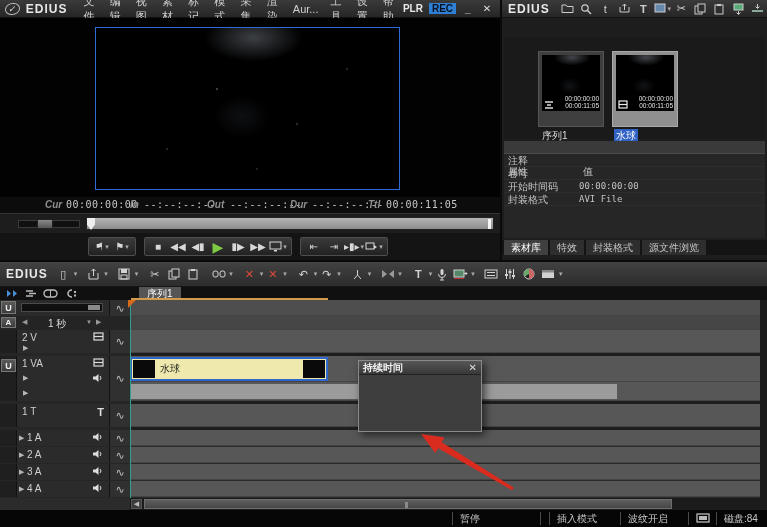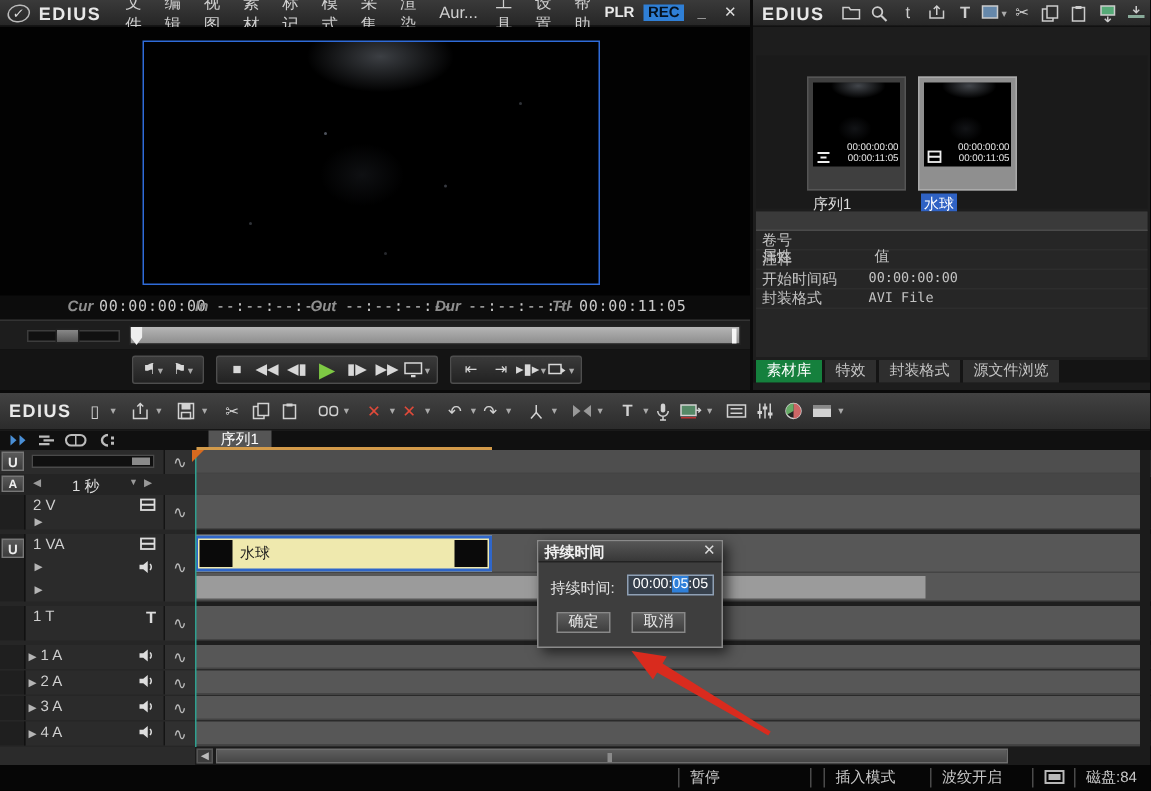--- a/index.html
+++ b/index.html
@@ -53,21 +53,21 @@
   .tile-label{position:absolute;top:92px;color:#ddd;font-size:10px;padding:0 2px;}
   .greendot{position:absolute;left:5px;top:4px;width:5px;height:5px;background:#4fd24f;border-radius:1px;}
   #props{left:2px;top:141px;width:261px;height:97px;background:#262626;color:#c3c3c3;font-size:10px;}
   #props-head{display:flex;background:#3a3a3a;border-bottom:1px solid #4a4a4a;height:13px;line-height:13px;}
   #props-head div{padding-left:4px;border-right:1px solid #555;margin-top:24px;}
   .prow{display:flex;height:13px;line-height:13px;border-bottom:1px solid #2d2d2d;}
   .prow .pk{width:75px;padding-left:4px;}
   .prow .pv{flex:1;font-family:"DejaVu Sans Mono",monospace;font-size:9px;}
   #bin-tabs{left:0px;top:240px;width:265px;height:15px;background:#141414;display:flex;gap:2px;padding-left:2px;}
   .btab{height:15px;line-height:15px;padding:0 7px;background:#2e2e2e;color:#c5c5c5;font-size:10px;}
-  .btab.active{background:#15803d;color:#fff;}
+  .btab.active{background:#404040;color:#fff;}
   
   #timeline{left:0;top:262px;width:767px;height:248px;background:#333;}
   #tl-toolbar{left:0;top:0;width:767px;height:25px;background:linear-gradient(#424242,#2c2c2c);display:flex;align-items:center;border-bottom:1px solid #161616;}
   #tl-app{color:#e9e9e9;font-weight:bold;font-size:12px;letter-spacing:1px;margin:0 6px;}
   #tl-titlefield{width:126px;height:15px;background:#181818;border:1px solid #000;color:#cfcfcf;font-size:10px;line-height:14px;padding-left:4px;margin-right:14px;}
   .tl-tool{display:inline-flex;align-items:center;justify-content:center;height:18px;min-width:17px;color:#d2d2d2;font-size:11px;margin:0 1px;}
   .tl-tool.red{color:#e04a3a;font-weight:bold;}
   .tsep{width:7px;}
   #tl-moderow{left:0;top:25px;width:767px;height:13px;background:#101010;display:flex;align-items:center;}
   .mode-ic{margin-left:6px;color:#9fb6d8;font-size:9px;}
@@ -314,25 +314,25 @@
       </div>
       <span class="tile-label" style="left:110px;background:#2f62c4;color:#fff;">水球</span>
     </div>
     <div id="props" class="abs">
       <div id="props-head">
         <div style="width:75px">属性</div>
         <div style="width:80px">值</div>
         <div style="flex:1"></div>
       </div>
       <div class="prow">
+          <span class="pk">注释</span>
+          <span class="pv"></span>
+        </div>
+      <div class="prow">
           <span class="pk">卷号</span>
-          <span class="pv"></span>
-        </div>
-      <div class="prow">
-          <span class="pk">注释</span>
           <span class="pv"></span>
         </div>
       <div class="prow">
           <span class="pk">开始时间码</span>
           <span class="pv">00:00:00:00</span>
         </div>
       <div class="prow">
           <span class="pk">封装格式</span>
           <span class="pv">AVI File</span>
         </div>
@@ -659,25 +659,19 @@
         </svg>
     </span>
     <span class="sb-item" style="left:716px">磁盘:84</span>
   </div>
 
   <div id="dialog" class="abs">
     <div id="dlg-title">
       <span id="dlg-title-text">持续时间</span>
       <span id="dlg-close">✕</span>
     </div>
-    <div id="dlg-body">
-      <span id="dlg-label">持续时间:</span>
-      <span id="dlg-input"><span>00:00:</span><span class="sel">05</span><span>:05</span></span>
-      <span class="dlg-btn" id="btn-ok">确定</span>
-      <span class="dlg-btn" id="btn-cancel">取消</span>
-    </div>
   </div>
 
   <svg id="arrow-svg">
     <polygon points="421,434 435.3,453.0 438.1,448.3 512.2,490.3 513.8,487.7 441.7,442.3 444.5,437.6" fill="#d92b1e"></polygon>
   </svg>
 
 </div>
 
 </body></html>

